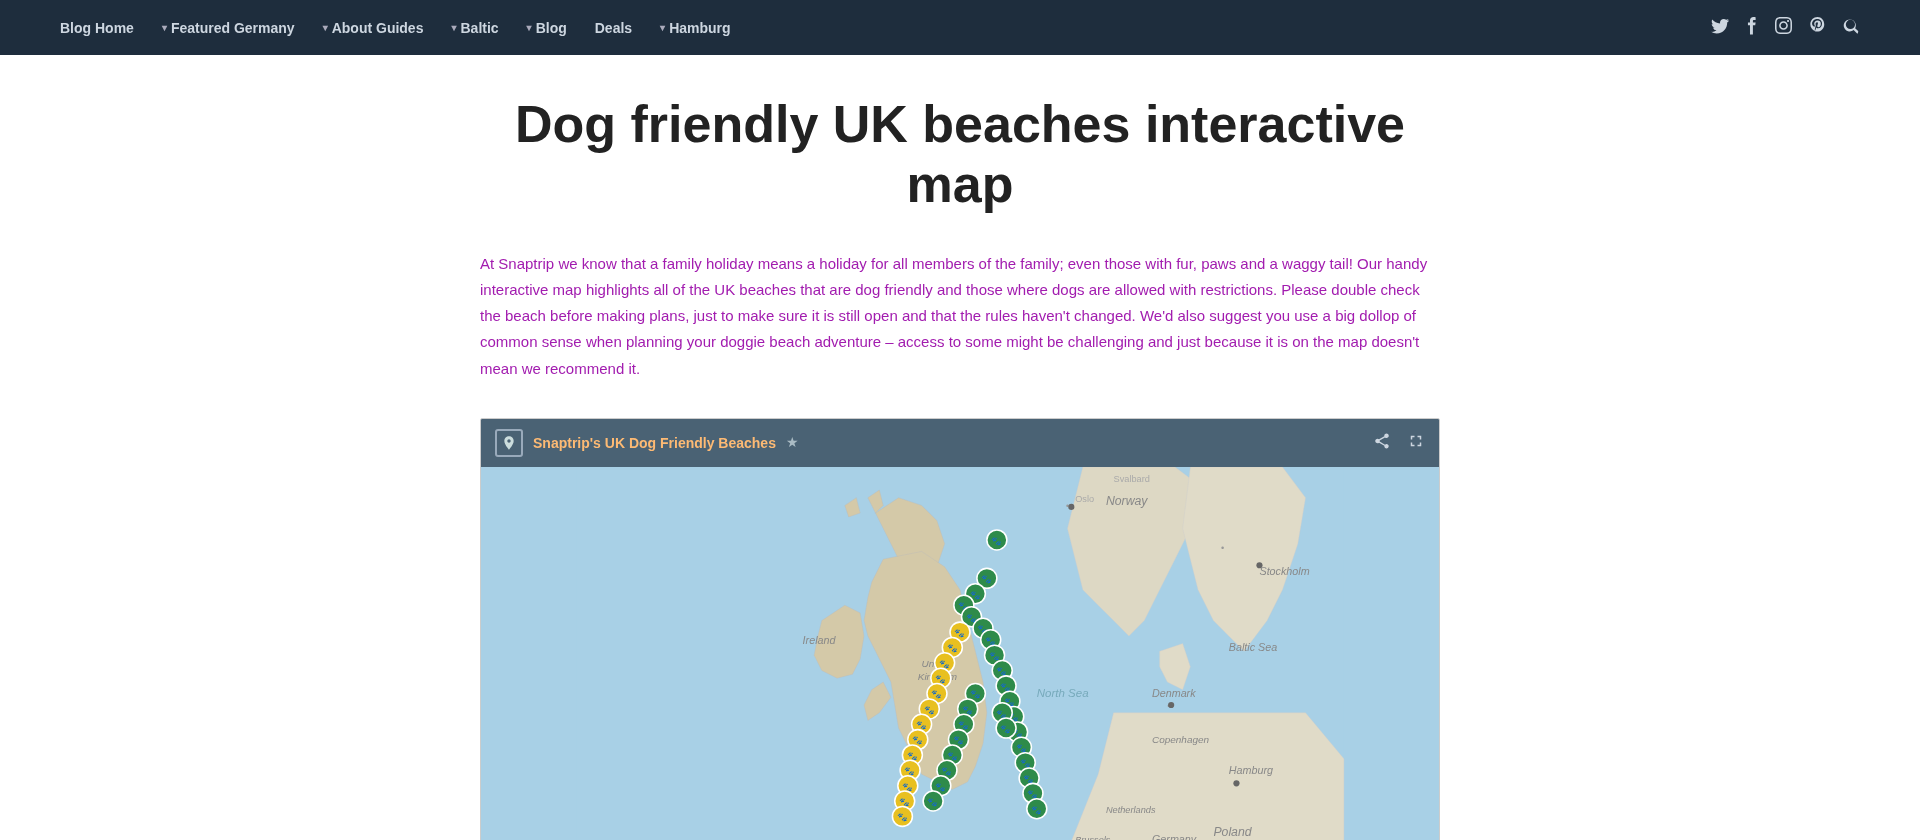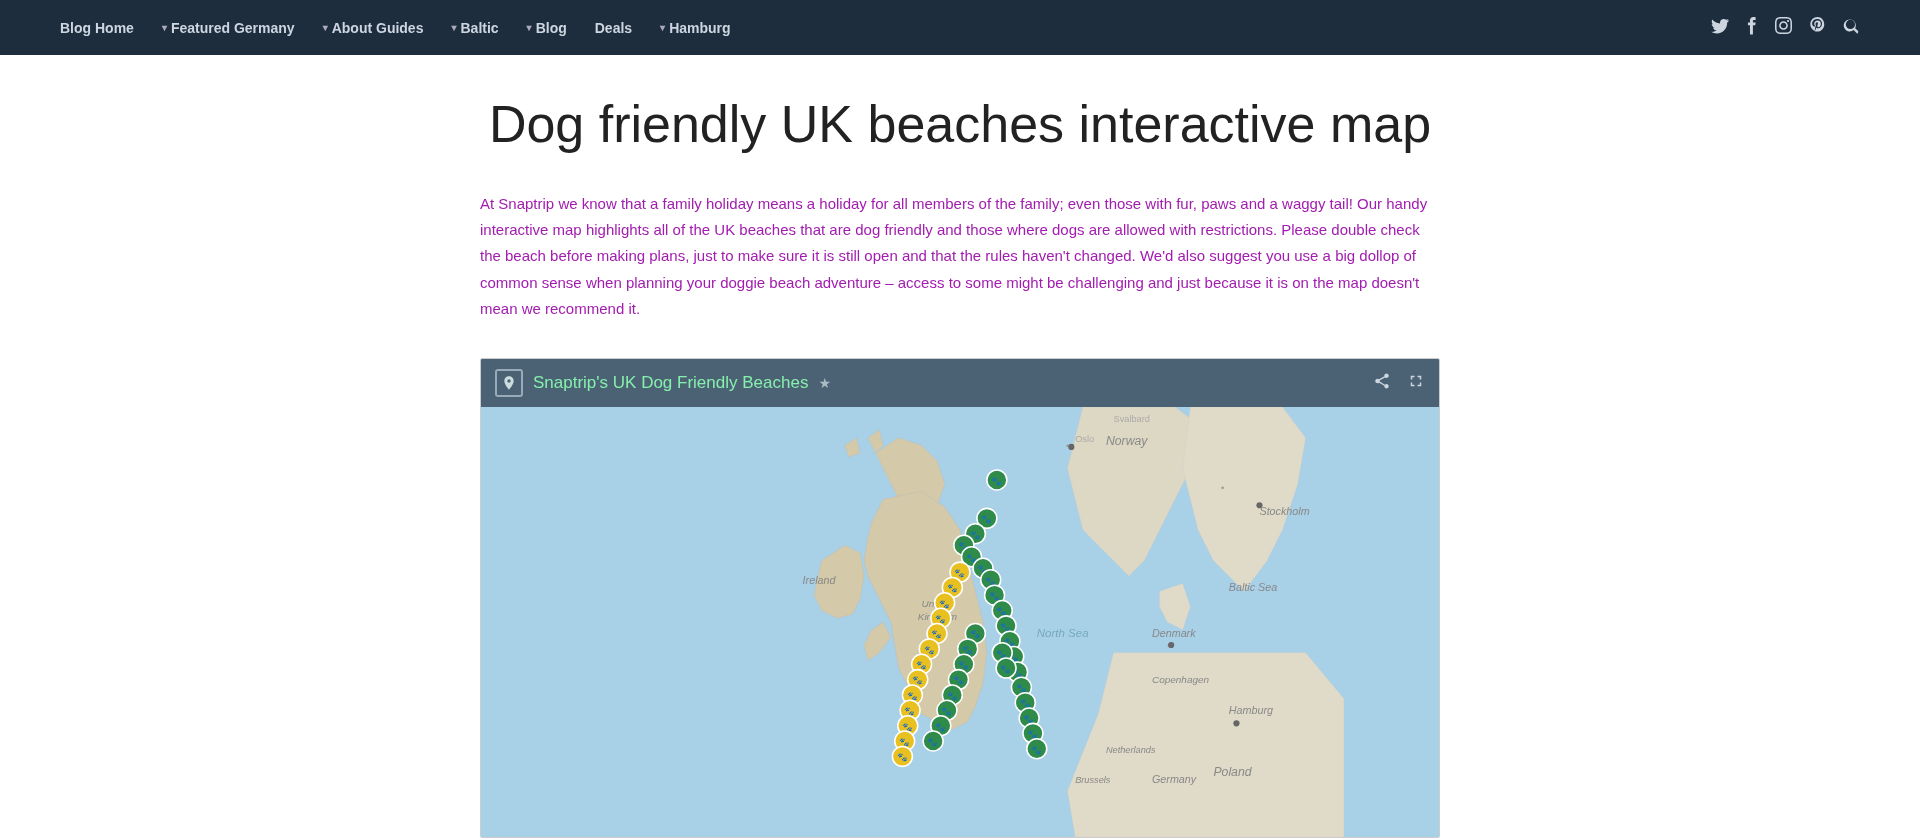--- a/index.html
+++ b/index.html
@@ -48,21 +48,21 @@
 
     
     .content {
       max-width: 1000px;
       margin: 0 auto;
       padding: 40px 20px 0;
     }
     .page-title {
       font-family: 'Helvetica Neue', Arial, sans-serif;
       font-size: 52px;
-      font-weight: 400;
+      font-weight: 700;
       text-align: center;
       color: #222;
       margin-bottom: 36px;
       line-height: 1.15;
     }
     .intro-text {
       font-family: Arial, sans-serif;
       font-size: 15px;
       line-height: 1.75;
       color: #a21caf;
@@ -98,23 +98,23 @@
       align-items: center;
       justify-content: center;
     }
     .map-icon-square svg {
       width: 16px;
       height: 16px;
       fill: #cdd;
     }
     .map-title-text {
       font-family: Arial, sans-serif;
-      font-size: 17px;
-      color: #86efac;
-      font-weight: normal;
+      font-size: 14px;
+      color: #fdba74;
+      font-weight: bold;
     }
     .map-star {
       color: #aabbc4;
       font-size: 14px;
     }
     .map-header-right {
       display: flex;
       align-items: center;
       gap: 16px;
     }

